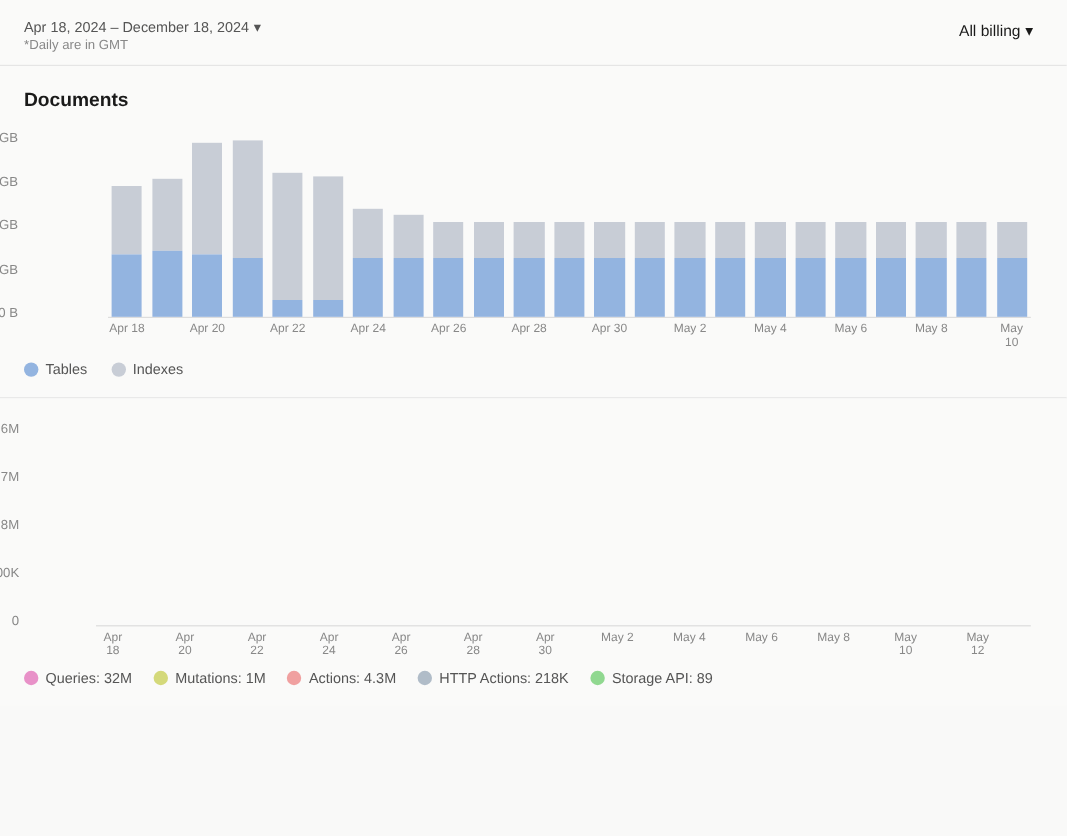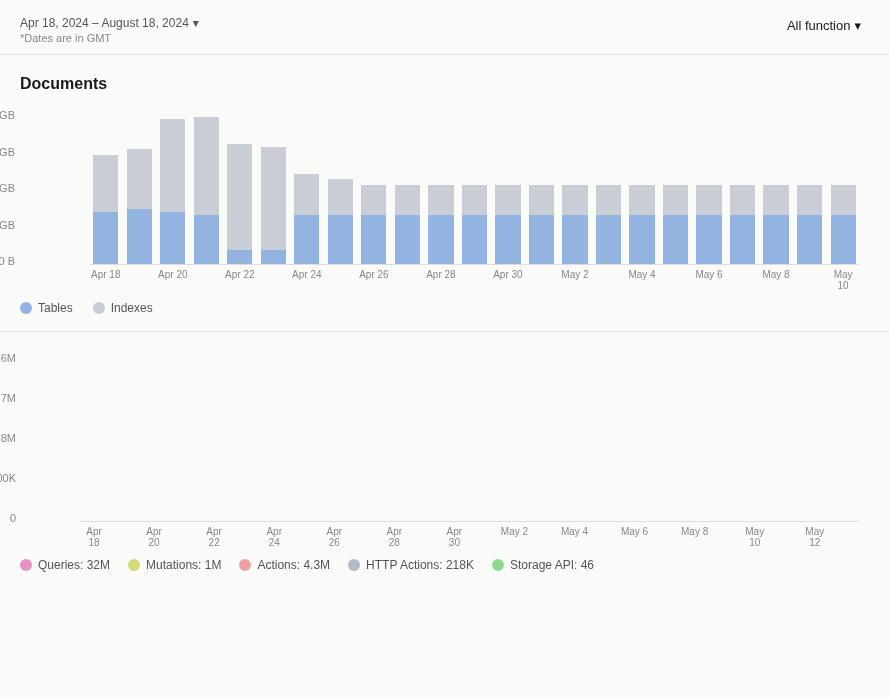--- a/index.html
+++ b/index.html
@@ -64,24 +64,23 @@
       border: none;
       padding: 4px 8px;
     }
     .section {
       padding: 20px 20px 16px 20px;
       background: #fafaf9;
       border-bottom: 1px solid #e5e5e5;
     }
     .section-header {
       display: flex;
-      align-items: flex-start;
+      align-items: center;
       justify-content: space-between;
       margin-bottom: 16px;
-      flex-direction: column;
     }
     .section-title {
       font-size: 16px;
       font-weight: 600;
       color: #1a1a1a;
     }
     .tab-group {
       display: flex;
       align-items: center;
       gap: 2px;
@@ -201,30 +200,30 @@
       padding: 20px 20px 16px 20px;
       background: #fafaf9;
     }
   </style>
 </head>
 <body>
 
 <div class="header">
   <div class="header-left">
     <div class="subtitle">
-      <span>Apr 18, 2024 – August 18, 2024</span>
+      <span>Apr 18, 2024 – December 18, 2024</span>
       <button class="dropdown-btn">
         <span>▾</span>
       </button>
     </div>
-    <div class="dates-note">*Dates are in GMT</div>
+    <div class="dates-note">*Daily are in GMT</div>
   </div>
   <div class="header-right">
     <button class="projects-btn">
-      <span>All function</span>
+      <span>All billing</span>
       <span>▾</span>
     </button>
   </div>
 </div>
 
 <div class="section">
   <div class="section-header">
     <div class="section-title">Documents</div>
   </div>
 
@@ -709,16 +708,16 @@
     <div class="legend-item">
       <div class="legend-dot" style="background:#f0a0a0;"></div>
       <span>Actions: 4.3M</span>
     </div>
     <div class="legend-item">
       <div class="legend-dot" style="background:#b0bcc8;"></div>
       <span>HTTP Actions: 218K</span>
     </div>
     <div class="legend-item">
       <div class="legend-dot" style="background:#90d890;"></div>
-      <span>Storage API: 46</span>
+      <span>Storage API: 89</span>
     </div>
   </div>
 </div>
 
 </body></html>

